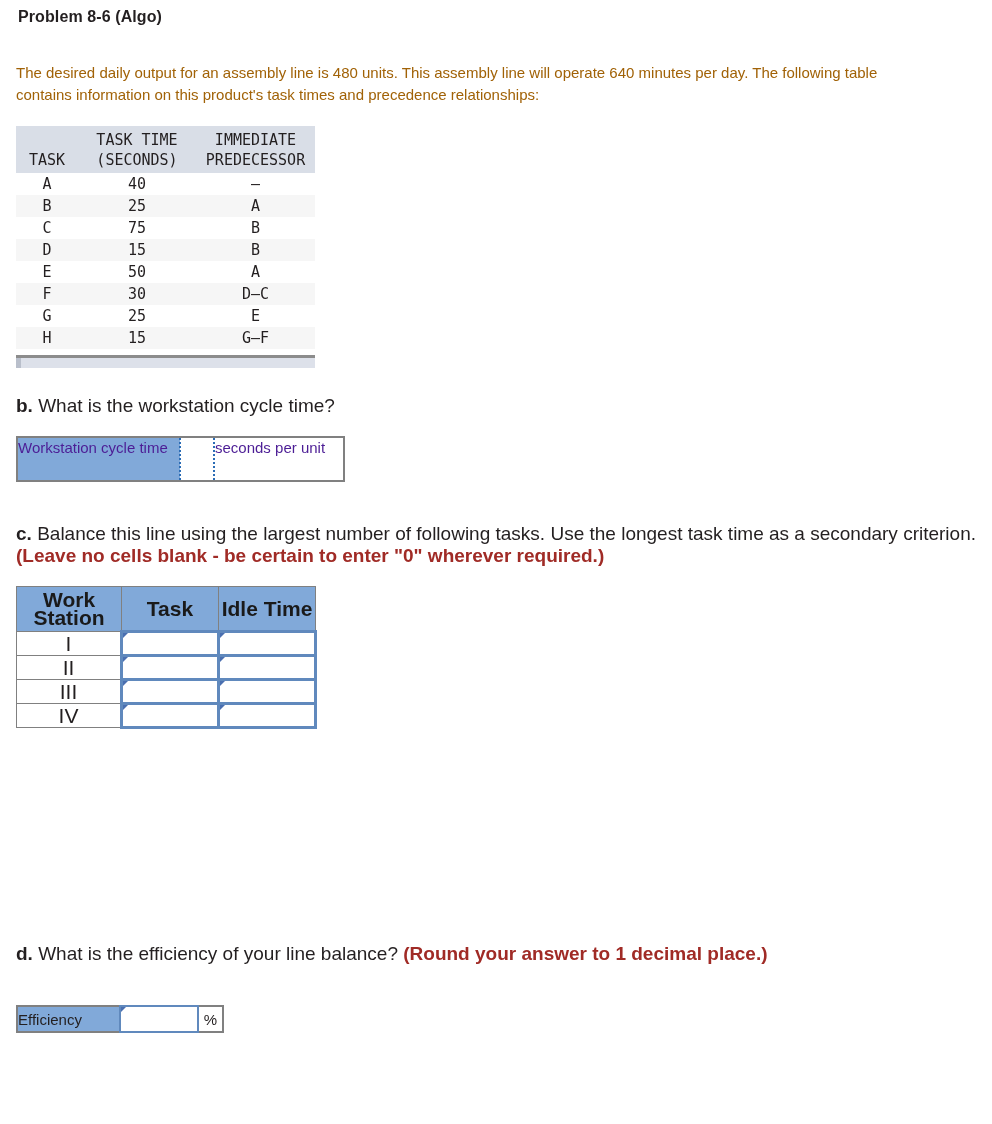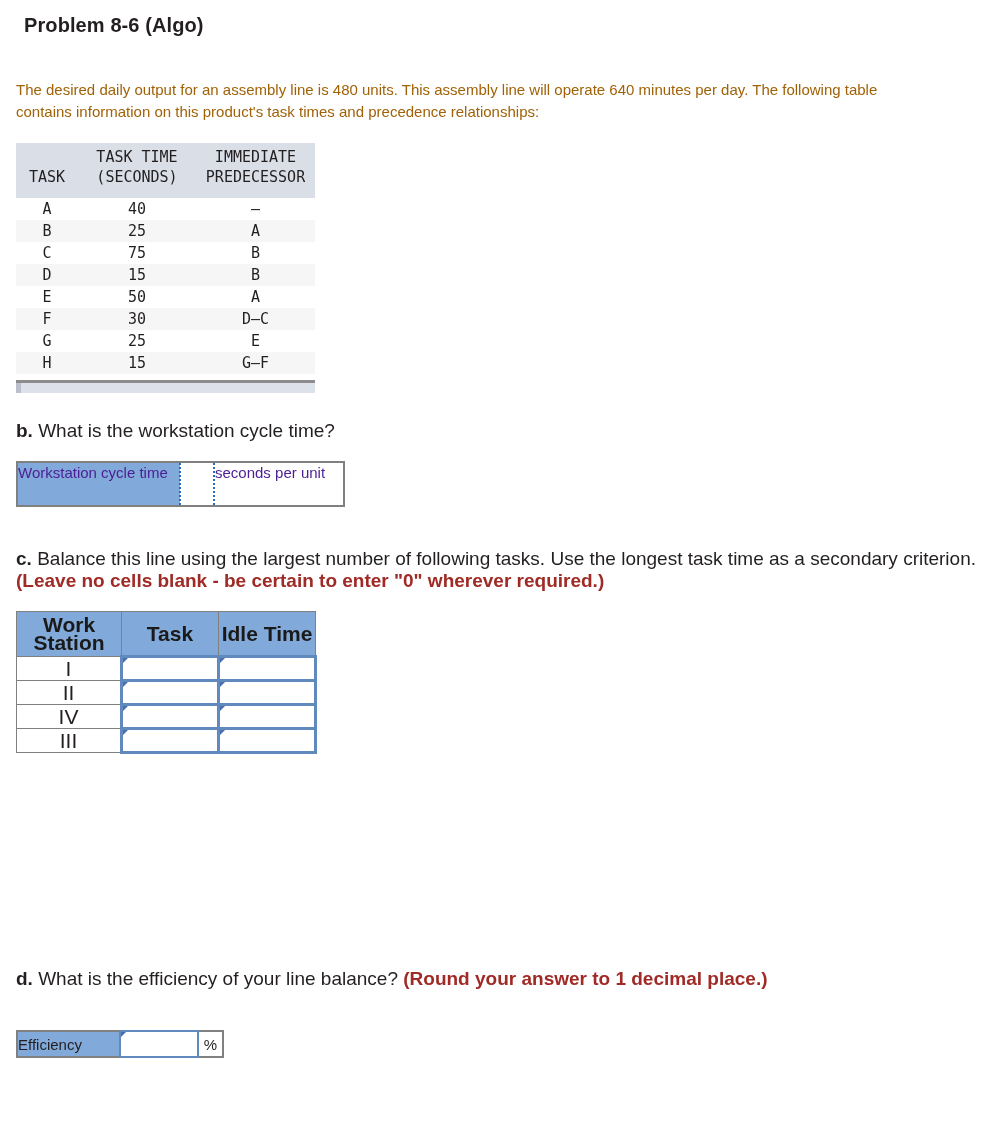--- a/index.html
+++ b/index.html
@@ -16,24 +16,24 @@
     overflow: hidden;
   }
 
   .page {
     padding: 0;
     position: relative;
   }
 
   
   .problem-title {
-    font-size: 20px;
+    font-size: 16px;
     font-weight: bold;
     color: #231f20;
-    margin: 8px;
+    margin: 2px;
     padding: 6px 0 0 16px;
     letter-spacing: 0.1px;
   }
 
   
   .intro {
     font-size: 15px;
     line-height: 22px;
     color: #a16207;
     margin: 0;
@@ -52,21 +52,21 @@
     font-size: 15px;
     color: #231f20;
     table-layout: fixed;
     width: 299px;
   }
   table.task-table thead th {
     background: #d9dee7;
     font-weight: normal;
     text-align: center;
     vertical-align: bottom;
-    padding: 4px 0 11px 0;
+    padding: 4px 0 3px 0;
     line-height: 20px;
     white-space: pre-line;
   }
   table.task-table thead th.col-task   { width: 62px; }
   table.task-table thead th.col-time   { width: 118px; }
   table.task-table thead th.col-pred   { width: 119px; }
   table.task-table tbody td {
     text-align: center;
     padding: 2px 0 2px 0;
     line-height: 18px;
@@ -354,26 +354,26 @@
           <td class="ws-roman">I</td>
           <td class="ws-input"></td>
           <td class="ws-input"></td>
         </tr>
         <tr>
           <td class="ws-roman">II</td>
           <td class="ws-input"></td>
           <td class="ws-input"></td>
         </tr>
         <tr>
+          <td class="ws-roman">III</td>
+          <td class="ws-input"></td>
+          <td class="ws-input"></td>
+        </tr>
+        <tr>
           <td class="ws-roman">IV</td>
-          <td class="ws-input"></td>
-          <td class="ws-input"></td>
-        </tr>
-        <tr>
-          <td class="ws-roman">III</td>
           <td class="ws-input"></td>
           <td class="ws-input"></td>
         </tr>
       </tbody>
     </table>
   </div>
 
   <div class="spacer-d"></div>
 
   <p class="question">

